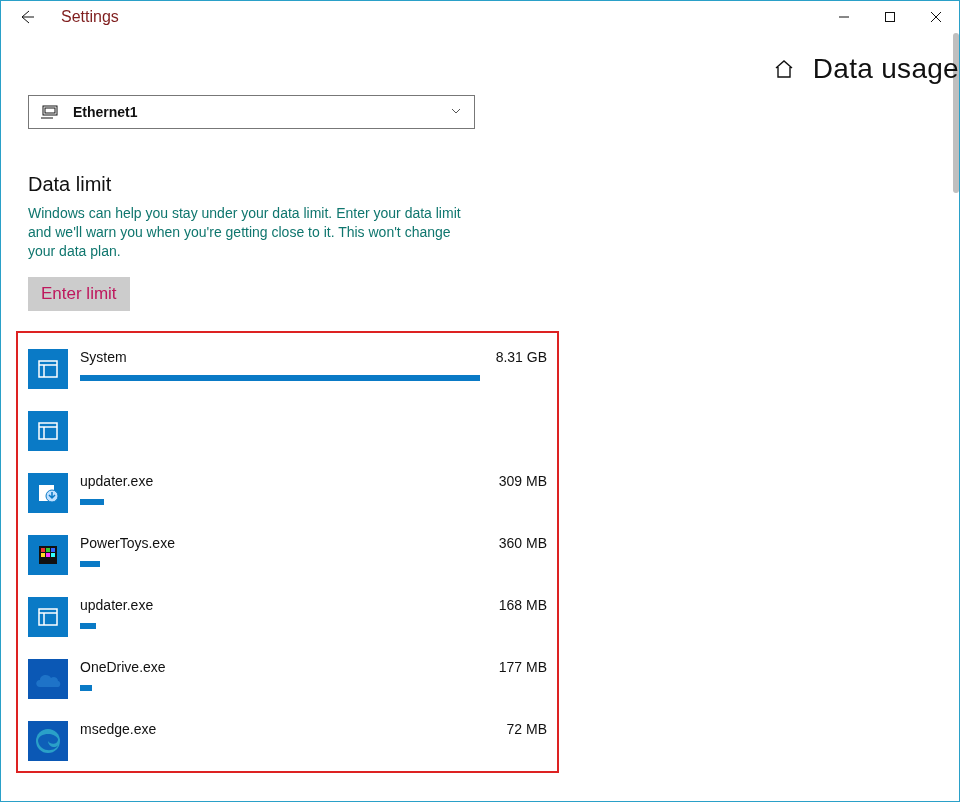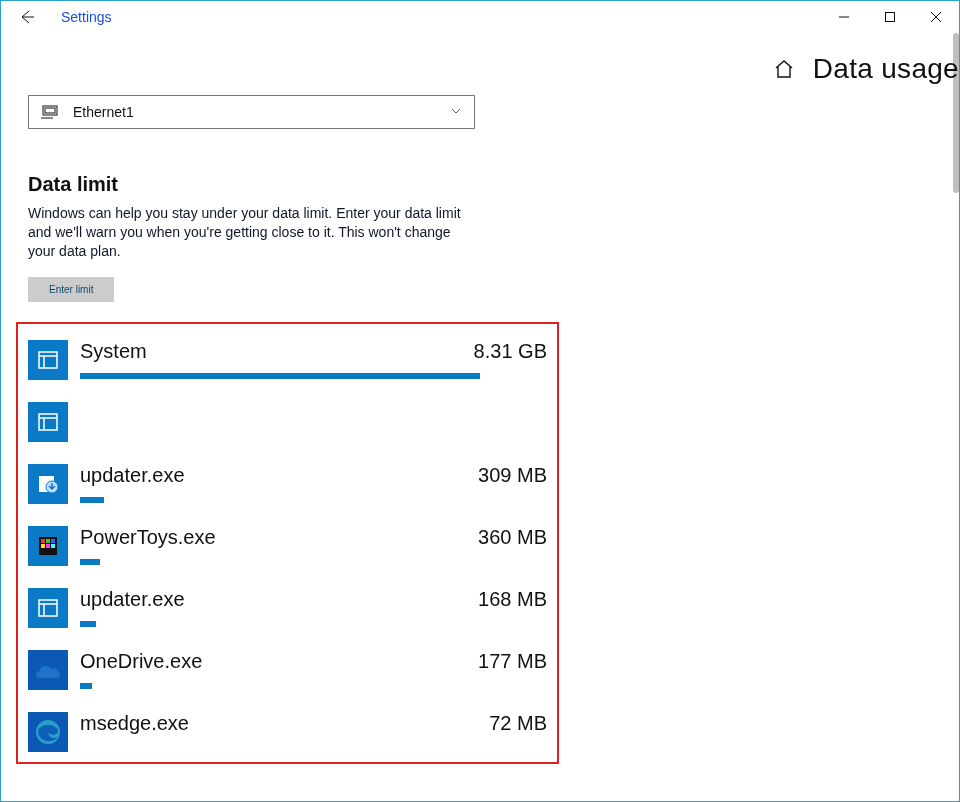--- a/index.html
+++ b/index.html
@@ -1,39 +1,39 @@
 <!DOCTYPE html>
 <html><head>
 <meta charset="utf-8">
 <style>
   * { box-sizing: border-box; }
   html, body { margin:0; padding:0; font-family:"Segoe UI",Arial,sans-serif; font-size:14px; color:#111; background:#fff; }
   .window { width:960px; height:802px; border:1px solid #2aa0c8; position:relative; overflow:hidden; }
   .titlebar { height:32px; display:flex; align-items:center; padding:0 0 0 14px; }
   .back-btn { width:24px; height:24px; display:flex; align-items:center; justify-content:center; }
-  .wintitle { margin-left:22px; font-size:14px; color:#1d4ed8; }
+  .wintitle { margin-left:22px; font-size:16px; color:#7f1d1d; }
   .wincontrols { margin-left:auto; display:flex; }
   .wc { width:46px; height:32px; display:flex; align-items:center; justify-content:center; }
   .content { position:absolute; top:32px; left:0; right:0; bottom:0; overflow:hidden; padding-left:27px; }
   .pagehdr { display:flex; align-items:center; gap:18px; margin-top:20px;justify-content:flex-end; }
   .home-icon { width:22px; height:22px; display:flex; align-items:center; justify-content:center; }
   .pagetitle { font-size:28px; font-weight:500; letter-spacing:0.3px; }
   .lbl { font-size:14px; margin-top:48px; }
-  .select { margin-top:10px; width:447px; height:34px; border:1px solid #777; display:flex; align-items:center; padding:0 12px; gap:14px; }
+  .select { margin-top:10px; width:447px; height:34px; border:1px solid #777; display:flex; align-items:center; padding:0 12px; gap:14px;font-weight:bold; }
   .net-icon { width:18px; height:14px; }
   .select .chev { margin-left:auto; }
-  .section-title { font-size:20px; font-weight:700; margin-top:44px; }
-  .desc { color:#0f172a; max-width:447px; line-height:19px; margin-top:8px; font-size:14px; }
-  .limit-btn { margin-top:16px; background:#ccc; border:none; font-size:10px; color:#0c4a6e; padding:7px 21px; }
+  .section-title { font-size:20px; font-weight:400; margin-top:44px; }
+  .desc { color:#0f766e; max-width:447px; line-height:19px; margin-top:8px; font-size:14px; }
+  .limit-btn { margin-top:16px; background:#ccc; border:none; font-size:17px; color:#be185d; padding:7px 13px; }
   .redbox { border:2px solid #d22; margin-top:20px; margin-left:-12px; width:543px; padding:16px 10px 4px 10px; }
   .app-row { display:flex; margin-bottom:22px; }
   .app-row:last-child { margin-bottom:6px; }
   .app-icon { width:40px; height:40px; flex-shrink:0; display:flex; align-items:center; justify-content:center; }
   .app-right { flex:1; margin-left:12px; }
-  .app-top { display:flex; justify-content:space-between; font-size:20px; }
+  .app-top { display:flex; justify-content:space-between; font-size:14px; }
   .bar-track { width:400px; margin-top:10px; }
   .bar-fill { height:6px; background:#0a7ac6; }
   .vscroll { position:absolute; top:32px; right:0; width:6px; height:160px; background:#bfbfbf; border-radius:3px; }
   
   .tile-blue { background:#0a7ac6; }
   .tile-onedrive { background:#0b58b5; }
   .tile-edge { background:#0b58b5; }
 </style>
 </head>
 <body>

